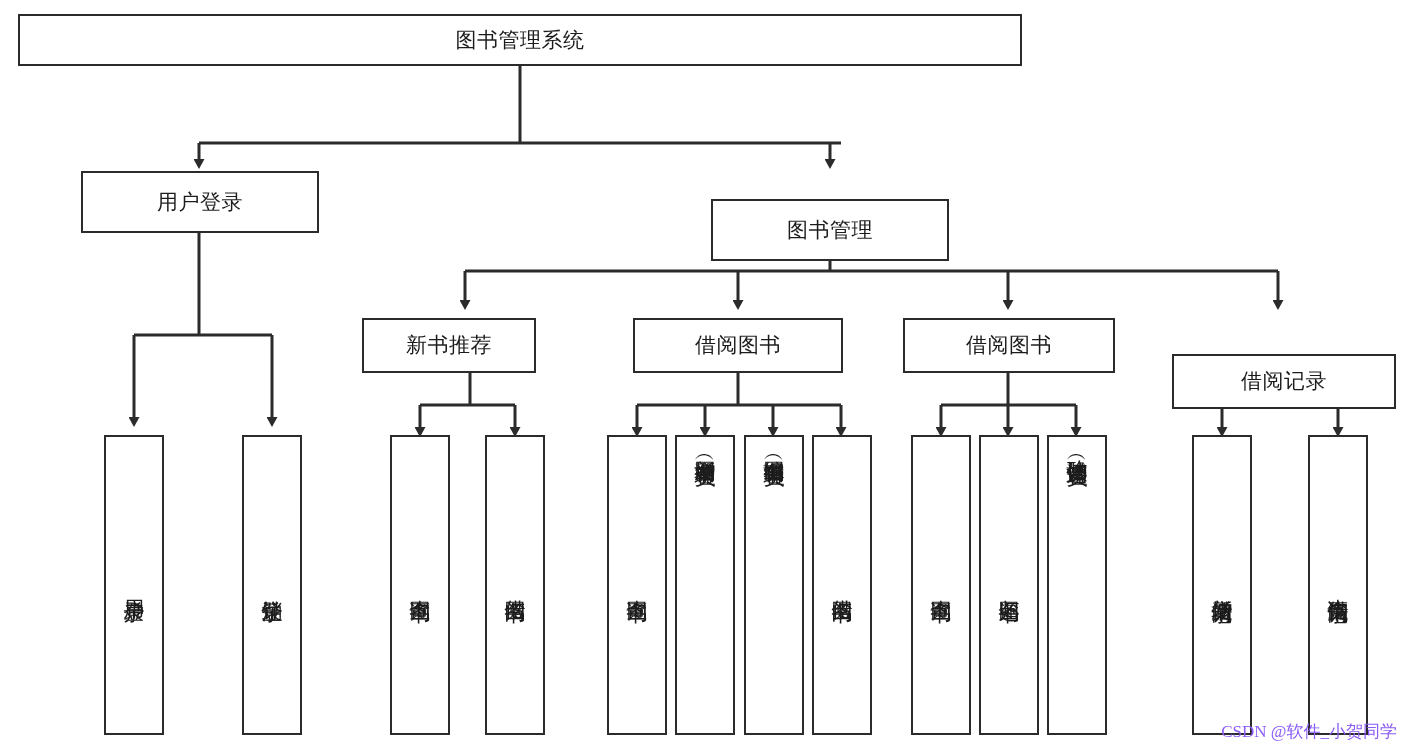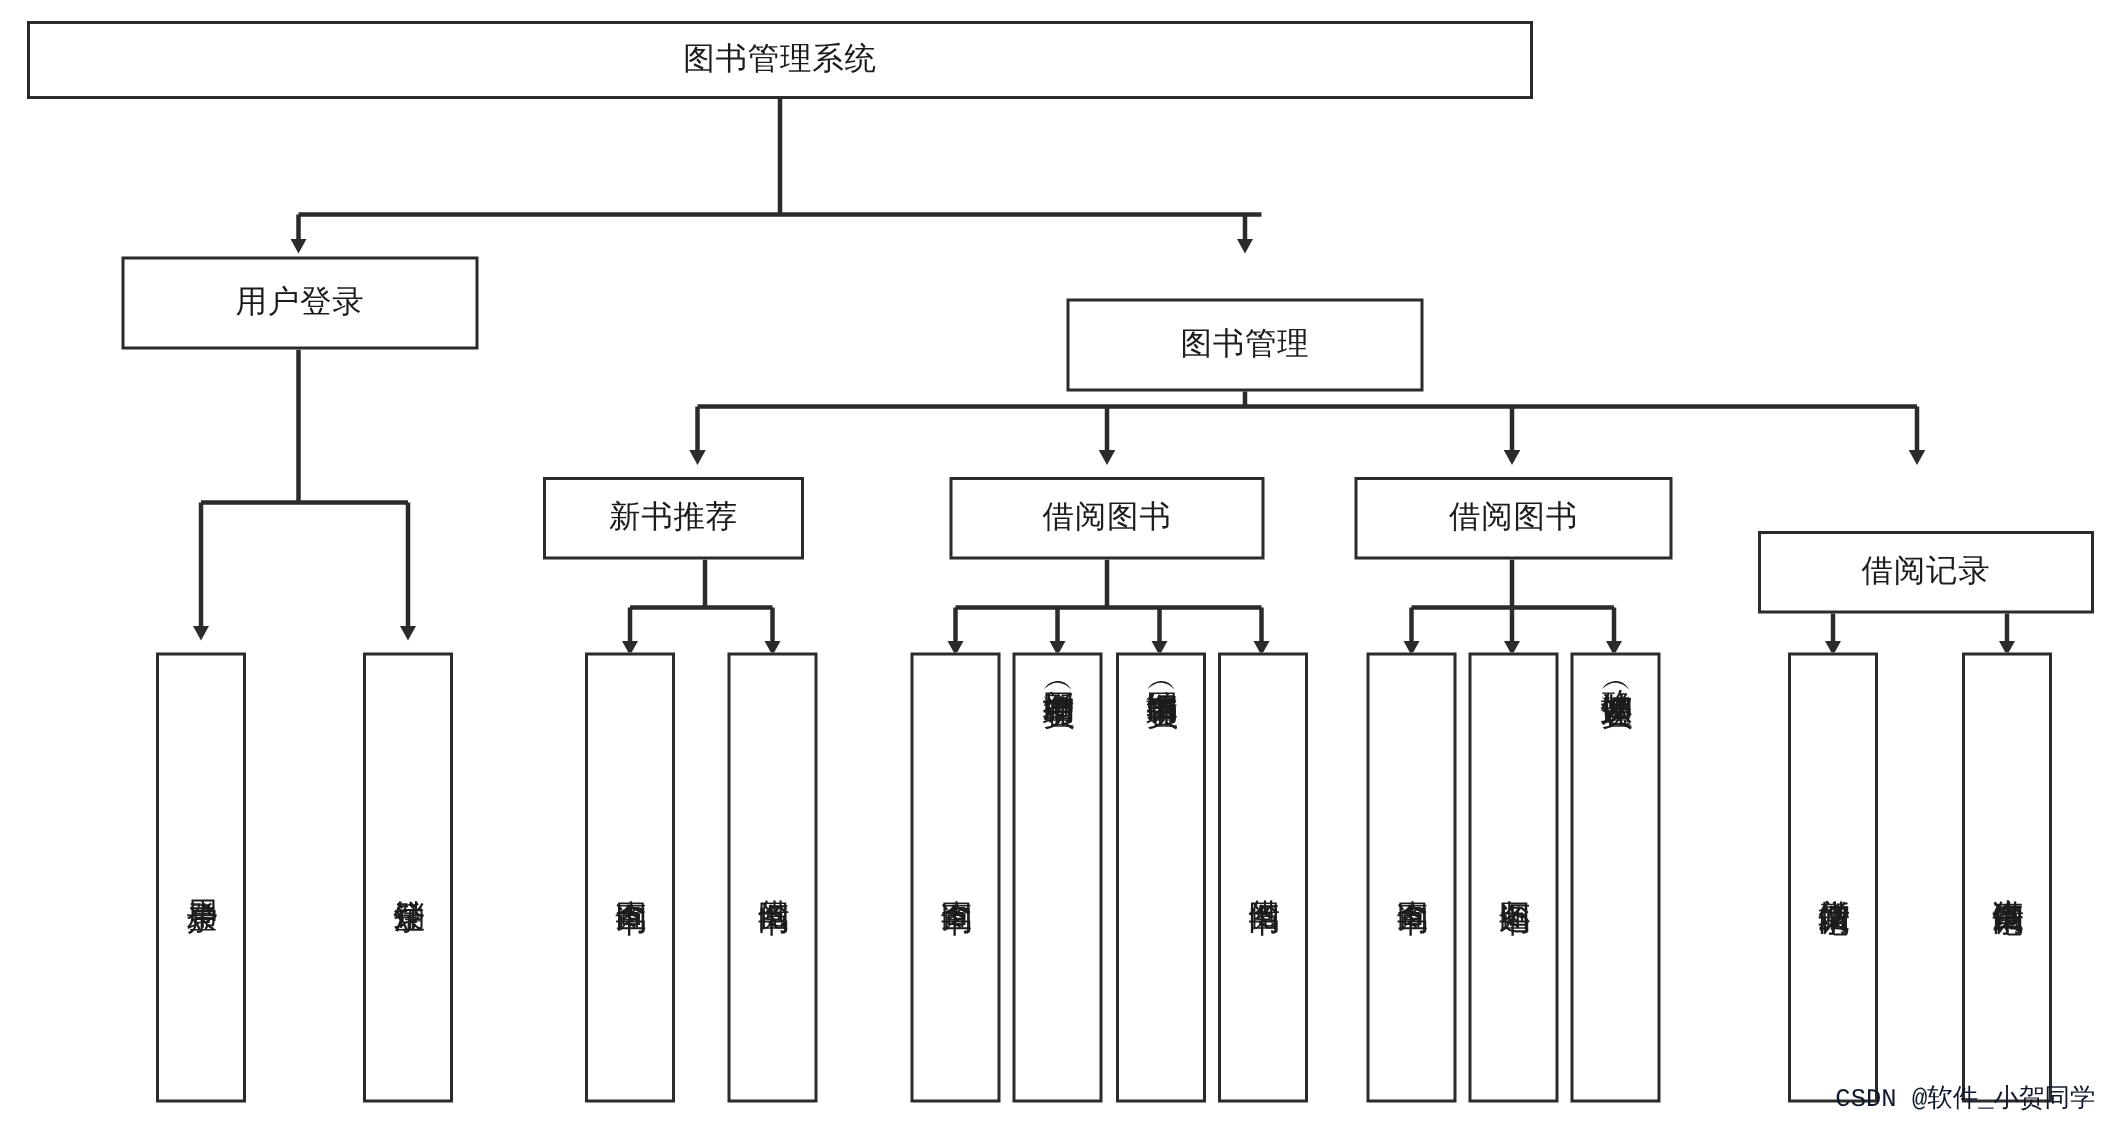--- a/index.html
+++ b/index.html
@@ -59,24 +59,24 @@
   }
   .node.vert.mid {
     align-items: center;
     padding-top: 0;
   }
   .watermark {
     position: absolute;
     right: 8px;
     bottom: 4px;
     font-size: 17px;
-    color: #0f172a;
+    color: #8b5cf6;
     white-space: nowrap;
     z-index: 5;
-    font-family: Liberation Mono, monospace;
+    font-family: Liberation Serif, serif;
   }
 </style>
 </head>
 <body>
 
 <div id="canvas">
 
   <svg class="wires" viewBox="0 0 1405 747" xmlns="http://www.w3.org/2000/svg">
     <defs>
       <marker id="arrow" markerWidth="10" markerHeight="11" refX="1" refY="5.5" orient="auto" markerUnits="userSpaceOnUse">

